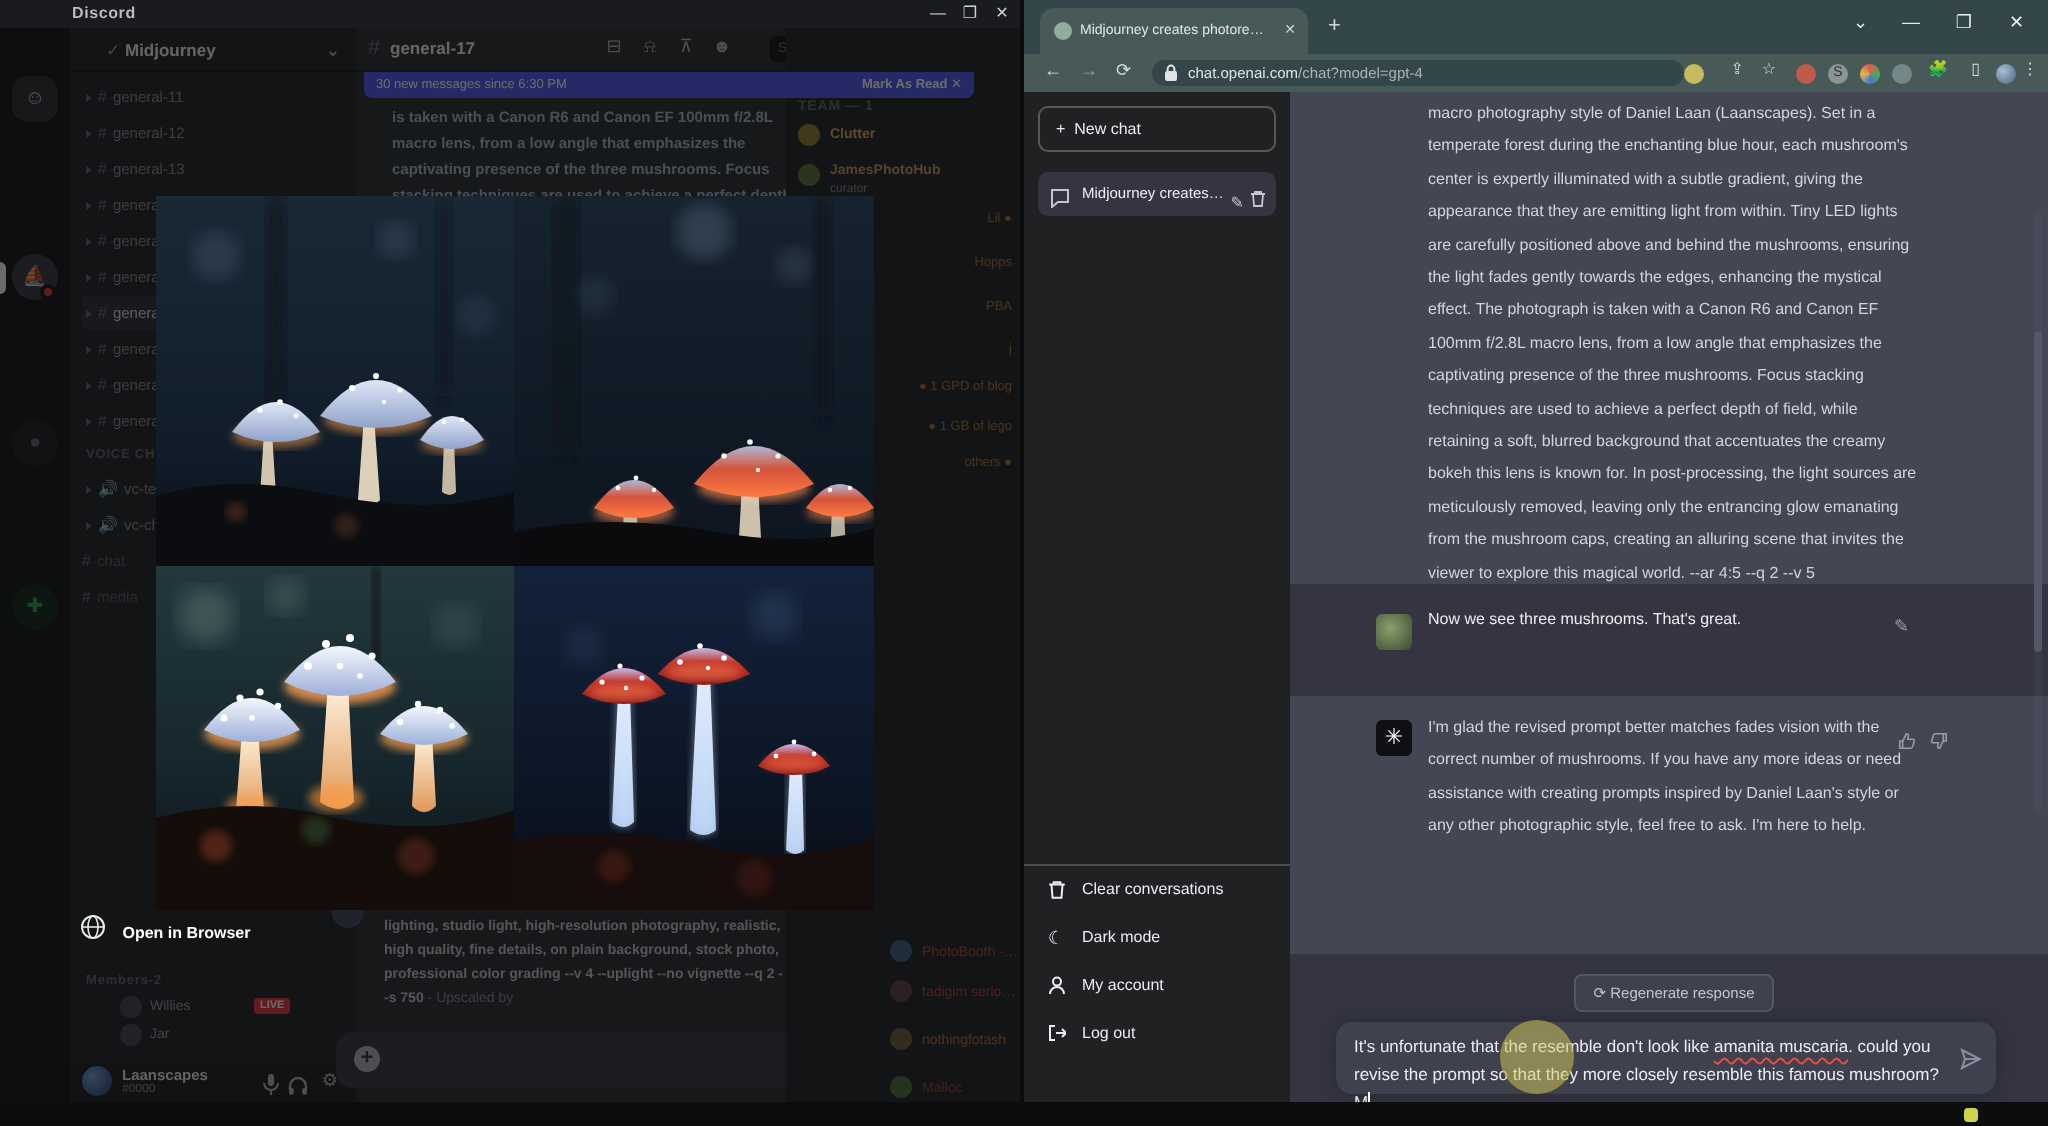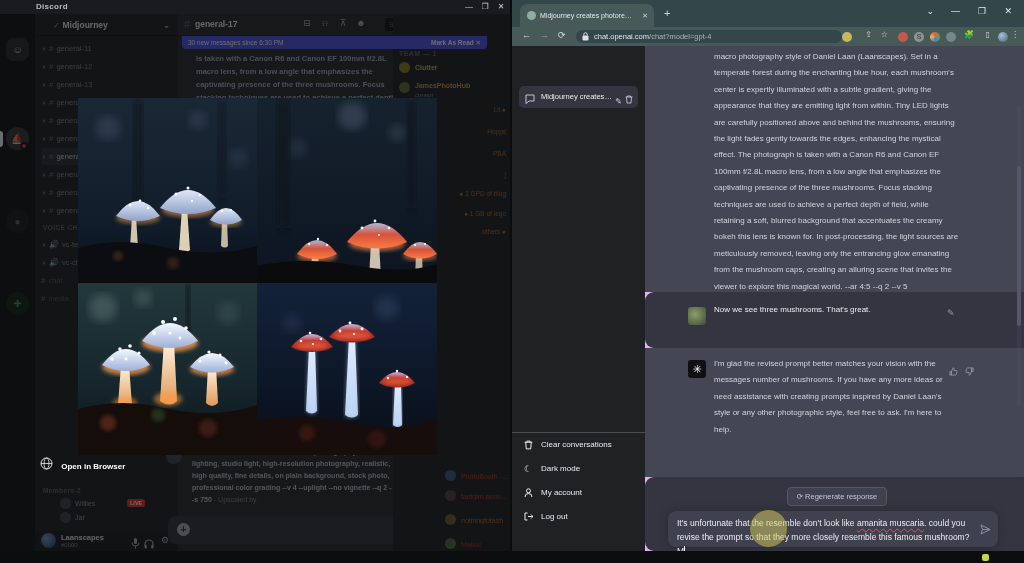--- a/index.html
+++ b/index.html
@@ -82,21 +82,21 @@
   #g-newchat{position:absolute;left:7px;top:7px;width:119px;height:23px;border:1px solid rgba(255,255,255,.25);border-radius:5px;color:#ececf1;font-size:8px;line-height:21px;padding-left:8px;}
   #g-convo{position:absolute;left:7px;top:40px;width:119px;height:22px;background:#343541;border-radius:5px;color:#ececf1;font-size:7.5px;line-height:22px;}
   #g-convo .lbl{position:absolute;left:22px;top:0;width:72px;}
   #g-convo .ic2{position:absolute;top:5px;color:#c5c5d2;font-size:8px;}
   #g-bottom{position:absolute;left:0;top:386px;width:133px;border-top:1px solid #4d4d4f;}
   .g-item{position:relative;height:24px;color:#ececf1;font-size:8px;line-height:24px;padding-left:29px;}
   .g-item svg,.g-item .uni{position:absolute;left:12px;top:6px;color:#ececf1;font-size:9px;line-height:12px;}
   #g-main{left:133px;top:46px;width:345px;height:505px;background:#f0abfc;padding-left:48px;}
   .sect{position:absolute;left:0;width:379px;}
   .s-asst{background:#444654;}
-  .s-user{background:#343541;border-radius:9px;}
+  .s-user{background:#343541;}
   .gtext{position:absolute;color:#d1d5db;font-size:8px;line-height:16.4px;}
   .gava{position:absolute;width:18px;height:18px;border-radius:3px;}
   .voteic{position:absolute;color:#9a9aa8;}
   #g-regen{position:absolute;left:142px;top:441px;width:100px;height:19px;background:#40414f;border:1px solid #565869;border-radius:4px;color:#c5c5d2;font-size:7.5px;line-height:17px;text-align:center;}
   #g-input{position:absolute;left:23px;top:465px;width:330px;height:36px;background:#40414f;border-radius:8px;box-shadow:0 0 10px rgba(0,0,0,.25);color:#ececf1;font-size:8.5px;line-height:14px;padding:5px 24px 5px 9px;}
   .misspell{text-decoration:underline wavy #e0524a 1px;text-underline-offset:2px;margin-top:7px;}
   .caret{display:inline-block;width:1px;height:9px;background:#fff;vertical-align:-1px;}
   #g-send{position:absolute;right:7px;bottom:8px;color:#8e8ea0;}
   #g-scroll{position:absolute;left:372px;top:60px;width:4px;height:300px;background:#56586933;border-radius:2px;}
   #g-scroll .th{position:absolute;left:0;top:60px;width:4px;height:160px;background:#565869;border-radius:2px;}
@@ -512,20 +512,21 @@
       <span class="extic" style="right:100px;background:#8a9694;color:#2a2f2e;font-size:7px;text-align:center;line-height:10px">S</span>
       <span class="extic" style="right:84px;background:conic-gradient(#e05a4a,#50a858,#4a78d0,#e0b84a,#e05a4a)"></span>
       <span class="extic" style="right:68px;background:#74888a"></span>
       <span class="navic" style="right:50px;font-size:8px">🧩</span>
       <span class="navic" style="right:34px;font-size:8px">▯</span>
       <span class="extic" style="right:16px;background:radial-gradient(circle at 35% 35%,#a8c0d8,#4a6078)"></span>
       <span class="navic" style="right:5px;font-size:8px">⋮</span>
     </div>
 
     <div id="g-sidebar" class="abs">
+      <div id="g-newchat"><span>+&nbsp;&nbsp;</span><span>New chat</span></div>
       <div id="g-convo">
         <span class="ic2" style="left:6px"><svg width="10" height="10" viewBox="0 0 10 10">
               <path d="M1 1h8v6H4L1 9.5V1Z" fill="none" stroke="#c5c5d2" stroke-width="1"></path>
             </svg></span>
         <span class="lbl ellip">Midjourney creates pho</span>
         <span class="ic2" style="right:16px">✎</span>
         <span class="ic2" style="right:5px"><svg width="8" height="9" viewBox="0 0 8 9">
               <path d="M0.5 2h7M2.5 2V1h3v1M1.5 2l0.5 6h4l0.5-6" fill="none" stroke="#c5c5d2" stroke-width="0.9"></path>
             </svg></span>
       </div>
@@ -548,21 +549,21 @@
       <div class="sect s-asst" style="top:0;height:246px">
         <div class="gtext" style="left:69px;top:3px;width:246px">macro photography style of Daniel Laan (Laanscapes). Set in a temperate forest during the enchanting blue hour, each mushroom's center is expertly illuminated with a subtle gradient, giving the appearance that they are emitting light from within. Tiny LED lights are carefully positioned above and behind the mushrooms, ensuring the light fades gently towards the edges, enhancing the mystical effect. The photograph is taken with a Canon R6 and Canon EF 100mm f/2.8L macro lens, from a low angle that emphasizes the captivating presence of the three mushrooms. Focus stacking techniques are used to achieve a perfect depth of field, while retaining a soft, blurred background that accentuates the creamy bokeh this lens is known for. In post-processing, the light sources are meticulously removed, leaving only the entrancing glow emanating from the mushroom caps, creating an alluring scene that invites the viewer to explore this magical world. --ar 4:5 --q 2 --v 5</div>
       </div>
       <div class="sect s-user" style="top:246px;height:56px">
         <div class="gava" style="left:43px;top:15px;background:radial-gradient(circle at 40% 40%,#8aa06a,#3c4a34)"></div>
         <div class="gtext" style="left:69px;top:10px;width:246px;color:#ececf1">Now we see three mushrooms. That's great.</div>
         <span class="voteic" style="left:302px;top:16px;font-size:9px">✎</span>
       </div>
       <div class="sect s-asst" style="top:302px;height:129px">
         <div class="gava" style="left:43px;top:12px;background:#101014;color:#fff;text-align:center;line-height:18px;font-size:11px">✳</div>
-        <div class="gtext" style="left:69px;top:8px;width:238px">I'm glad the revised prompt better matches your vision with the messages number of mushrooms. If you have any more ideas or need assistance with creating prompts inspired by Daniel Laan's style or any other photographic style, feel free to ask. I'm here to help.</div>
+        <div class="gtext" style="left:69px;top:8px;width:238px">I'm glad the revised prompt better matches fades vision with the correct number of mushrooms. If you have any more ideas or need assistance with creating prompts inspired by Daniel Laan's style or any other photographic style, feel free to ask. I'm here to help.</div>
         <span class="voteic" style="left:304px;top:14px"><svg width="9" height="9" viewBox="0 0 10 10">
               <path d="M1 5h1.6v4H1zM2.6 5.2 4.6 1c.9 0 1.3.6 1.1 1.6L5.4 4h2.8c.7 0 1 .5.8 1.1l-.9 3.1c-.2.6-.6.8-1.2.8H2.6Z" fill="none" stroke="#9a9aa8" stroke-width="0.9"></path>
             </svg></span>
         <span class="voteic" style="left:320px;top:14px"><svg width="9" height="9" viewBox="0 0 10 10" style="transform:rotate(180deg)">
               <path d="M1 5h1.6v4H1zM2.6 5.2 4.6 1c.9 0 1.3.6 1.1 1.6L5.4 4h2.8c.7 0 1 .5.8 1.1l-.9 3.1c-.2.6-.6.8-1.2.8H2.6Z" fill="none" stroke="#9a9aa8" stroke-width="0.9"></path>
             </svg></span>
       </div>
       <div class="sect s-user" style="top:431px;height:74px"></div>
       <div id="g-regen"><span>⟳ </span><span>Regenerate response</span></div>
       <div id="g-input">

